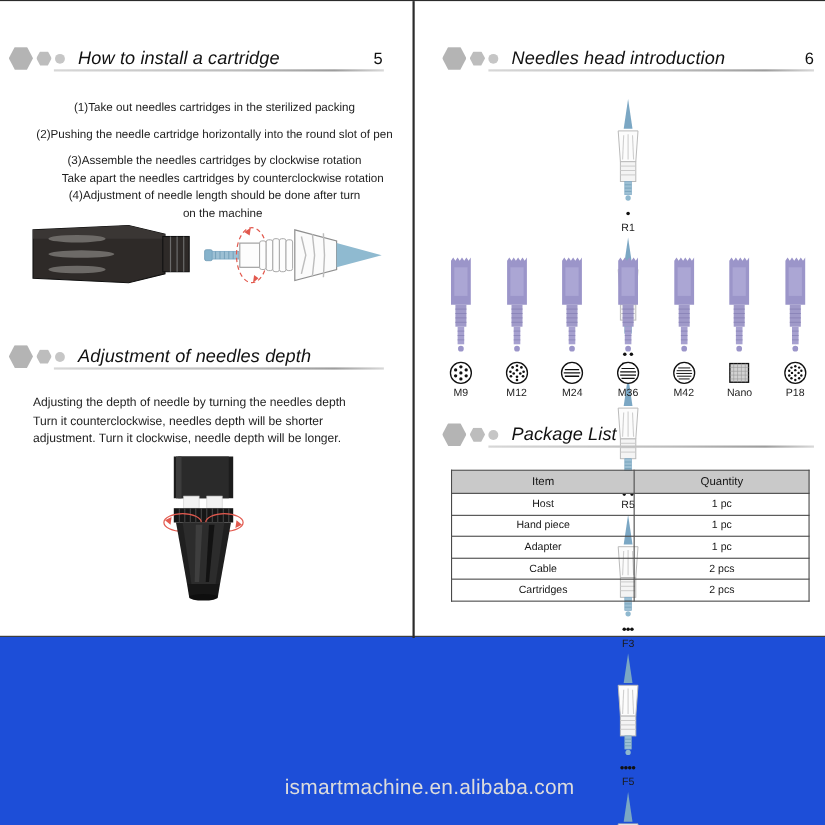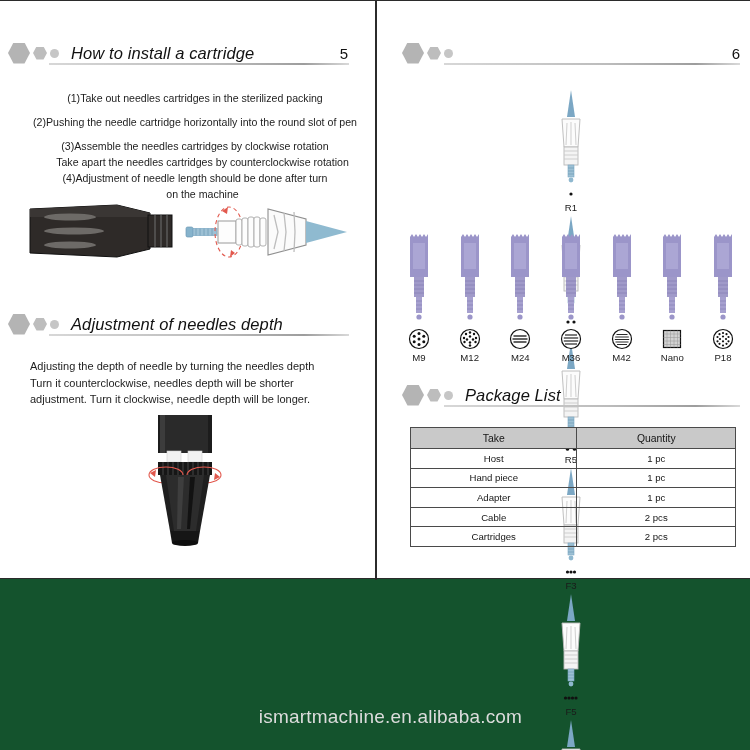--- a/index.html
+++ b/index.html
@@ -5,21 +5,21 @@
   * { margin:0; padding:0; box-sizing:border-box; }
   html, body {
     width:750px; height:750px;
     background:#ffffff;
     font-family:"Liberation Sans", sans-serif;
     overflow:hidden;
   }
   #page {
     position:relative;
     width:750px; height:750px;
-    background:#14532d;
+    background:#1d4ed8;
   }
   
   .sheet {
     position:absolute;
     left:0; top:0; width:750px; height:579px;
     border-top:1.5px solid #2b2b2b;
     border-bottom:1.5px solid #2b2b2b;
     background:#fff;
   }
   .divider-v {
@@ -281,20 +281,21 @@
     </div>
 
     <div class="panel right">
 
       <div class="heading" style="left:26px; top:38px; width:338px;">
         <span class="hexgroup">
           <span class="hex h1"></span>
           <span class="hex h2"></span>
           <span class="hex h3"></span>
         </span>
+        <span class="title">Needles head introduction</span>
         <span class="pagenum">6</span>
       </div>
       <div class="rule" style="left:68px; top:62px; width:296px;"></div>
 
       <div class="needle-row" style="left:26px; top:86px; width:338px; justify-content:space-between;flex-direction:column;">
 
         <div class="needle-cell">
           <svg width="32" height="100" viewBox="0 0 32 100">
             <path d="M16,3 L20,30 L12,30 Z" fill="#7ba7c4"></path>
             <path d="M7,32 L25,32 L23,60 L9,60 Z" fill="#fcfcfc" stroke="#b9b9b9" stroke-width=".9"></path>
@@ -795,21 +796,21 @@
           <span class="hex h2"></span>
           <span class="hex h3"></span>
         </span>
         <span class="title">Package List</span>
       </div>
       <div class="rule" style="left:68px; top:404px; width:296px;"></div>
 
       <table class="ptable" style="left:34px; top:426px; width:326px;">
         <thead>
           <tr>
-            <th class="col-item">Take</th>
+            <th class="col-item">Item</th>
             <th class="col-qty">Quantity</th>
           </tr>
         </thead>
         <tbody>
           <tr>
             <td>Host</td>
             <td>1 pc</td>
           </tr>
           <tr>
             <td>Hand piece</td>

